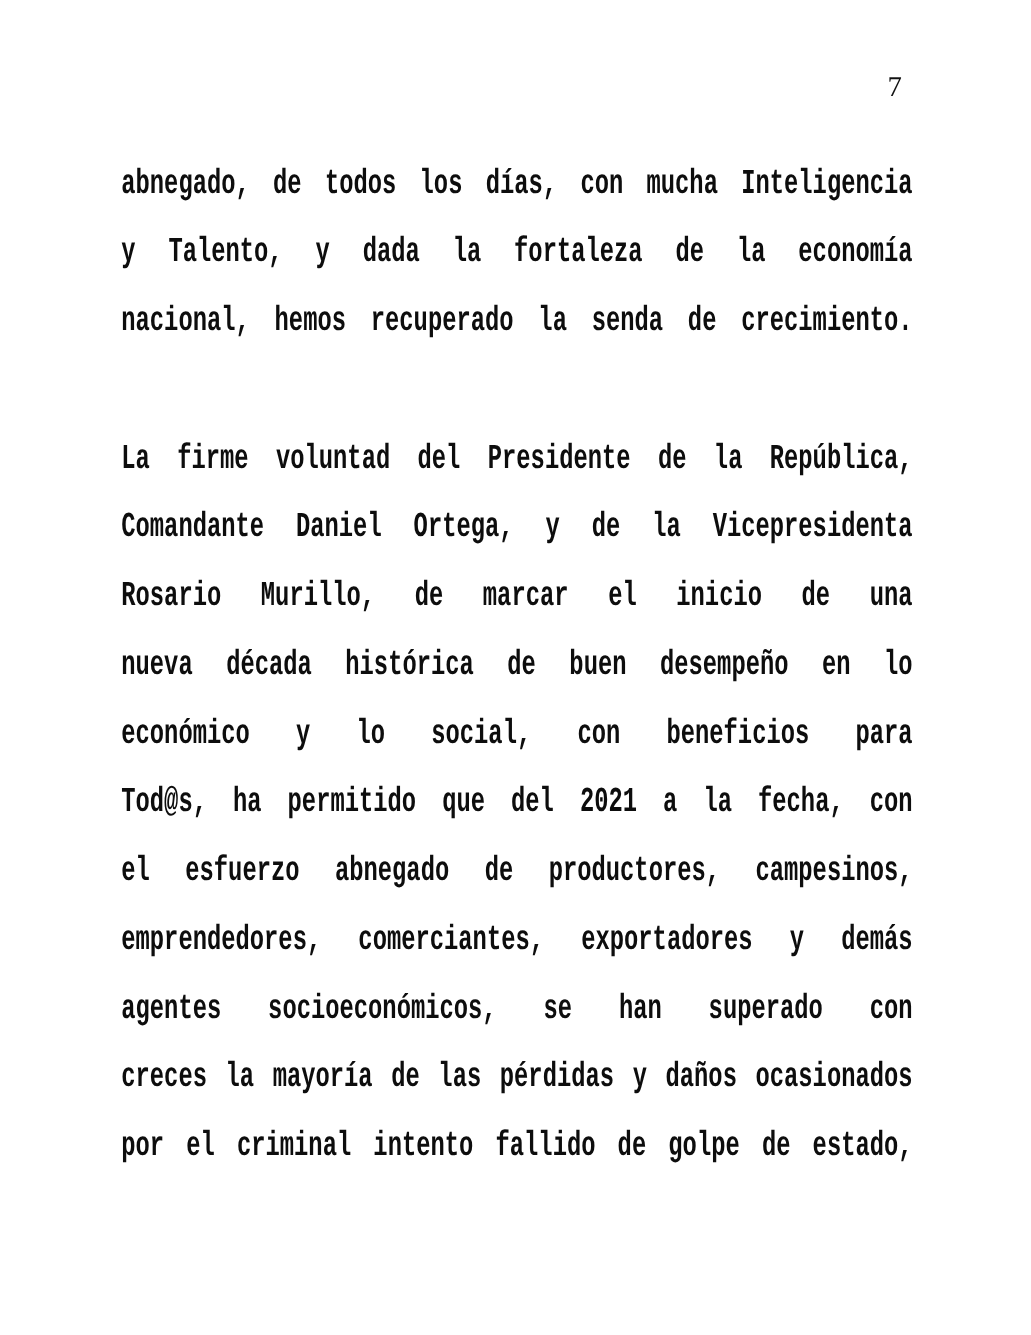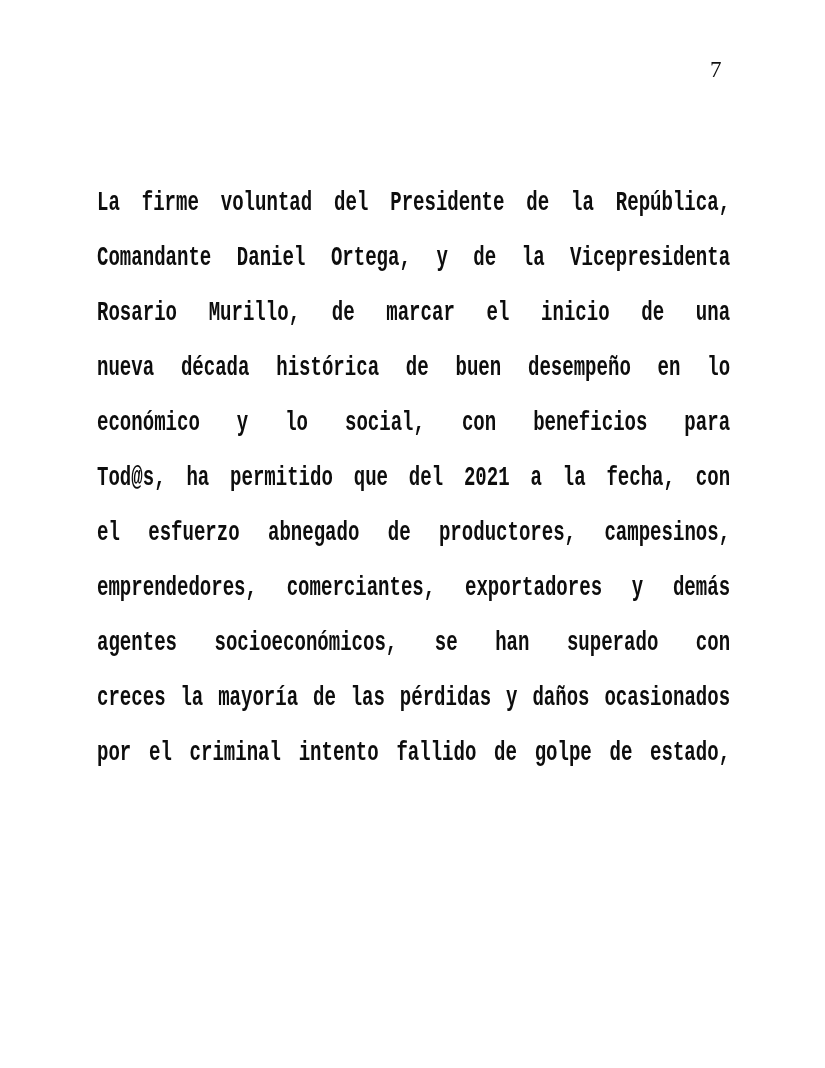--- a/index.html
+++ b/index.html
@@ -52,20 +52,25 @@
 </style>
 </head>
 <body>
 
 <div class="page">
 
   <div class="page-number">7</div>
 
   <div class="content">
 
+    <div class="paragraph">
+      <div class="line">abnegado, de todos los días, con mucha Inteligencia</div>
+      <div class="line">y Talento, y dada la fortaleza de la economía</div>
+      <div class="line">nacional, hemos recuperado la senda de crecimiento.</div>
+    </div>
 
     <div class="para-gap"></div>
 
     <div class="paragraph">
       <div class="line">La firme voluntad del Presidente de la República,</div>
       <div class="line">Comandante Daniel Ortega, y de la Vicepresidenta</div>
       <div class="line">Rosario Murillo, de marcar el inicio de una</div>
       <div class="line">nueva década histórica de buen desempeño en lo</div>
       <div class="line">económico y lo social, con beneficios para</div>
       <div class="line">Tod@s, ha permitido que del 2021 a la fecha, con</div>

